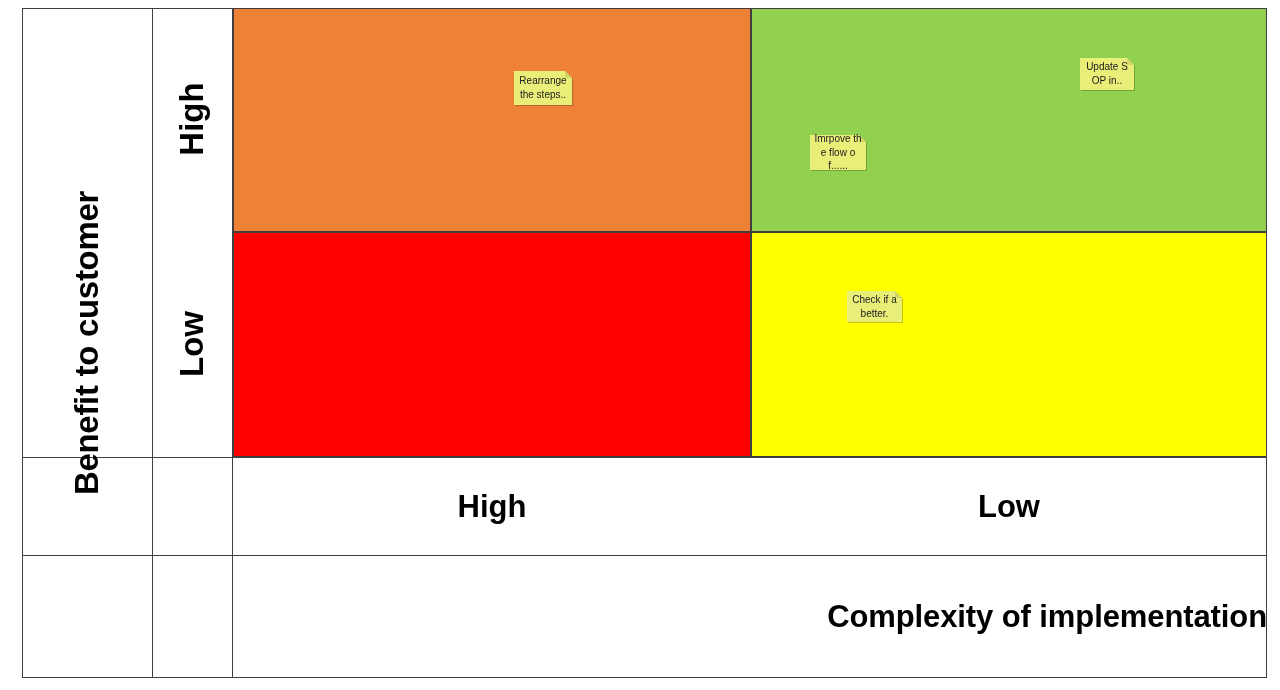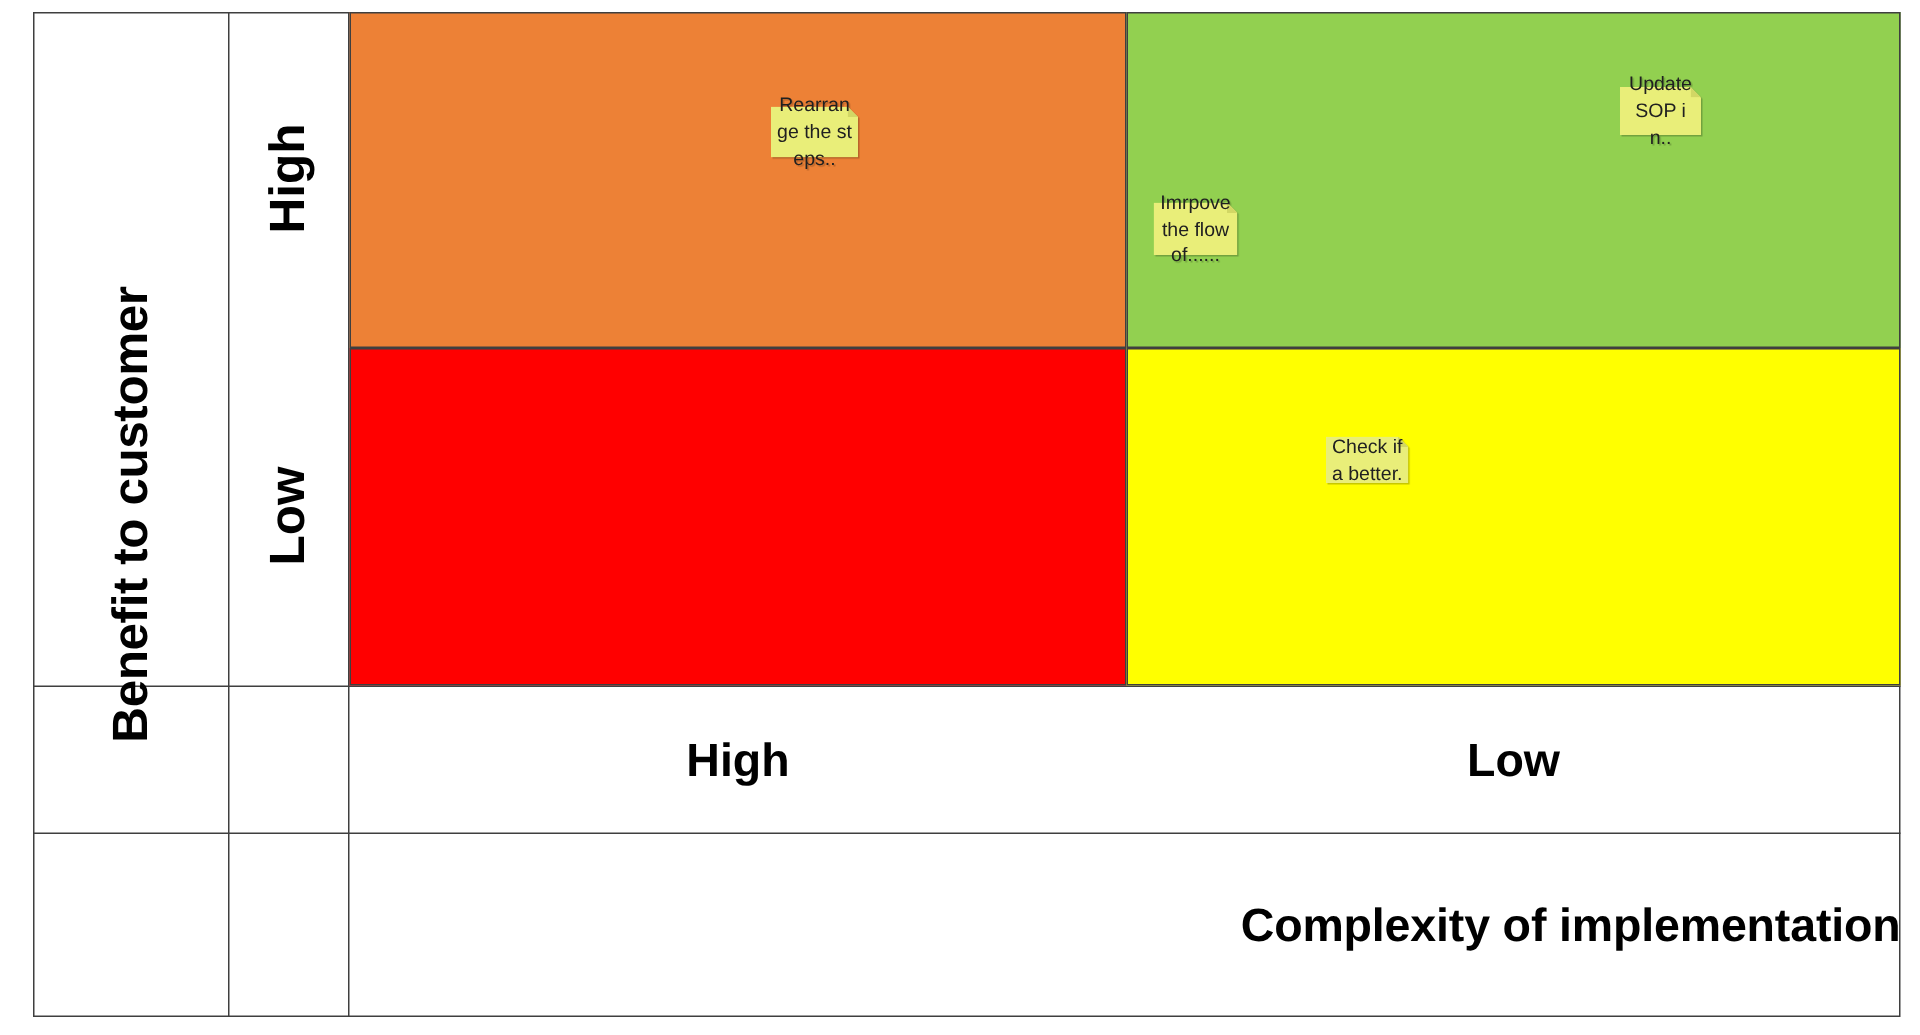--- a/index.html
+++ b/index.html
@@ -108,21 +108,21 @@
   }
   .quad-tl { left: 0;     top: 0;     width: 518px; height: 224px; }
   .quad-tr { left: 518px; top: 0;     width: 516px; height: 224px; }
   .quad-bl { left: 0;     top: 224px; width: 518px; height: 225px; }
   .quad-br { left: 518px; top: 224px; width: 516px; height: 225px; }
 
   
   .sticky {
     position: absolute;
     box-sizing: border-box;
-    font-size: 13px;
+    font-size: 10px;
     line-height: 1.38;
     color: #202020;
     text-align: center;
     display: flex;
     align-items: center;
     justify-content: center;
     padding: 2px 3px;
     word-break: break-all;
     filter: drop-shadow(1px 1px 0.5px rgba(0,0,0,0.22));
   }
@@ -231,23 +231,23 @@
     <div class="sticky" style="left: 514px; top: 71px; width: 58px; height: 34px; border-radius: 14px;">
       <div class="sticky-body" style="background: rgb(233, 238, 121);"></div>
       <div class="sticky-fold" style="background: rgb(210, 215, 101);"></div>
       <span class="sticky-text">Rearrange the steps..</span>
     </div>
     <div class="sticky" style="left: 1080px; top: 58px; width: 54px; height: 32px;">
       <div class="sticky-body" style="background: rgb(233, 238, 121);"></div>
       <div class="sticky-fold" style="background: rgb(210, 215, 101);"></div>
       <span class="sticky-text">Update SOP in..</span>
     </div>
-    <div class="sticky" style="left: 769px; top: 135px; width: 56px; height: 35px;">
+    <div class="sticky" style="left: 810px; top: 135px; width: 56px; height: 35px;">
       <div class="sticky-body" style="background: rgb(233, 238, 121);"></div>
       <div class="sticky-fold" style="background: rgb(210, 215, 101);"></div>
       <span class="sticky-text">Imrpove the flow of......</span>
     </div>
-    <div class="sticky" style="left: 884px; top: 291px; width: 55px; height: 31px;">
+    <div class="sticky" style="left: 847px; top: 291px; width: 55px; height: 31px;">
       <div class="sticky-body" style="background: rgb(233, 238, 121);"></div>
       <div class="sticky-fold" style="background: rgb(210, 215, 101);"></div>
       <span class="sticky-text">Check if a better.</span>
     </div>
   </div>
 
 </body></html>

